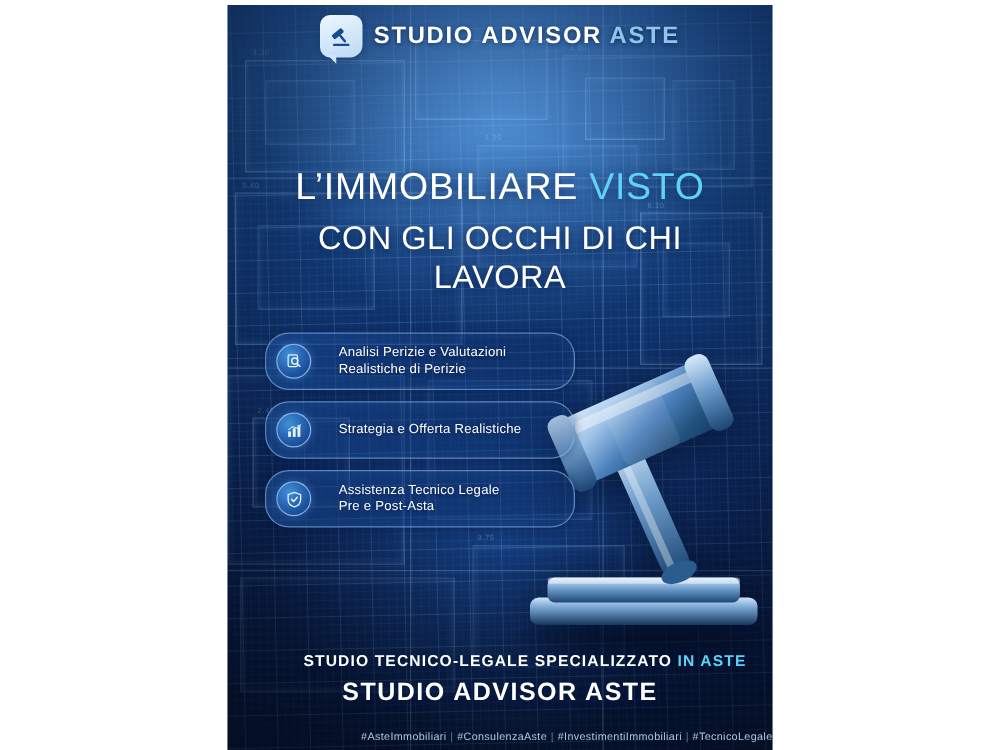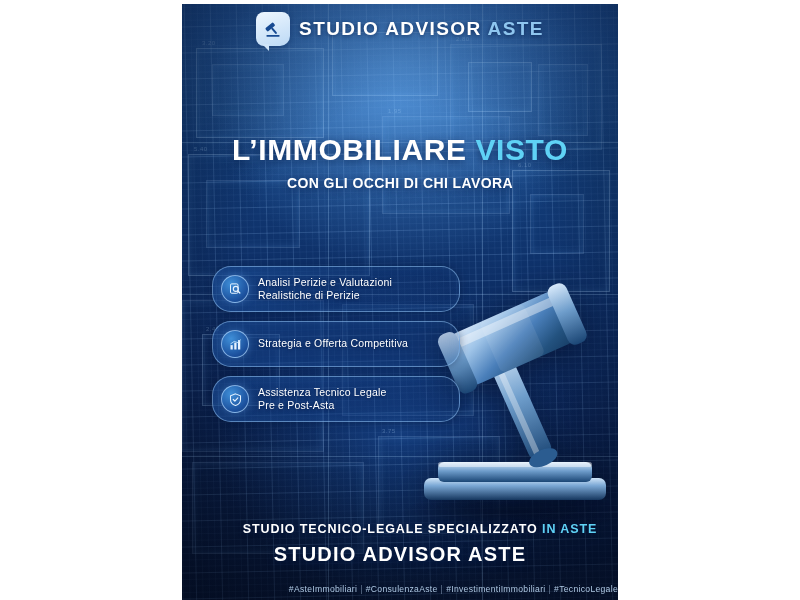--- a/index.html
+++ b/index.html
@@ -137,31 +137,31 @@
     position: absolute;
     left: 0; right: 0;
     top: 130px;
     text-align: center;
     z-index: 6;
     padding: 0 16px;
   }
   .h1 {
     color: #ffffff;
     font-size: 30px;
-    font-weight: bold;
+    font-weight: normal;
     letter-spacing: 0.6px;
     text-shadow: 0 2px 10px rgba(0,25,70,0.8);
     line-height: 1.05;
   }
   .h1 .cyan { color: #5fd2f5; }
   .h2 {
     margin-top: 9px;
     color: #ffffff;
-    font-size: 14px;
-    font-weight: bold;
+    font-size: 26px;
+    font-weight: normal;
     letter-spacing: 0.4px;
     text-shadow: 0 2px 8px rgba(0,25,70,0.8);
   }
   .h3 {
     margin-top: 8px;
     color: #ffffff;
     font-size: 19.5px;
     font-weight: bold;
     letter-spacing: 0.4px;
     text-shadow: 0 2px 8px rgba(0,25,70,0.8);
@@ -174,21 +174,21 @@
     position: absolute;
     left: 30px;
     top: 262px;
     width: 248px;
     z-index: 6;
   }
   .pill {
     position: relative;
     display: flex;
     align-items: center;
-    gap: 9px;
+    gap: 22px;
     min-height: 34px;
     margin-bottom: 9px;
     padding: 5px 10px 5px 8px;
     border: 1px solid rgba(150,200,250,0.55);
     border-radius: 19px;
     background: linear-gradient(100deg, rgba(24,72,145,0.62) 0%, rgba(18,56,120,0.42) 55%, rgba(16,48,105,0.20) 100%);
     box-shadow: 0 1px 8px rgba(4,20,55,0.45), 0 0 12px rgba(90,160,240,0.10) inset;
   }
   .pill-icon {
     flex: 0 0 auto;
@@ -393,21 +393,21 @@
       <div class="pill">
         <span class="pill-icon">
           <svg width="15" height="15" viewBox="0 0 24 24" aria-hidden="true">
             <rect x="4" y="13" width="3.6" height="7" fill="#e7f3ff"></rect>
             <rect x="10" y="9" width="3.6" height="11" fill="#e7f3ff"></rect>
             <rect x="16" y="5" width="3.6" height="15" fill="#e7f3ff"></rect>
             <polyline points="4,11 10,7 16,9 20,4" fill="none" stroke="#bfe2ff" stroke-width="1.4"></polyline>
           </svg>
         </span>
         <span class="pill-text">
-          <span>Strategia e Offerta Competitiva</span>
+          <span>Strategia e Offerta Realistiche</span>
         </span>
       </div>
 
       <div class="pill">
         <span class="pill-icon">
           <svg width="15" height="15" viewBox="0 0 24 24" aria-hidden="true">
             <path d="M12 3 L20 6 V12 C20 17 16 20.4 12 21.6 C8 20.4 4 17 4 12 V6 Z" fill="none" stroke="#e7f3ff" stroke-width="1.7"></path>
             <polyline points="8.4,12 11,14.6 15.8,9.4" fill="none" stroke="#e7f3ff" stroke-width="1.9" stroke-linecap="round" stroke-linejoin="round"></polyline>
           </svg>
         </span>

